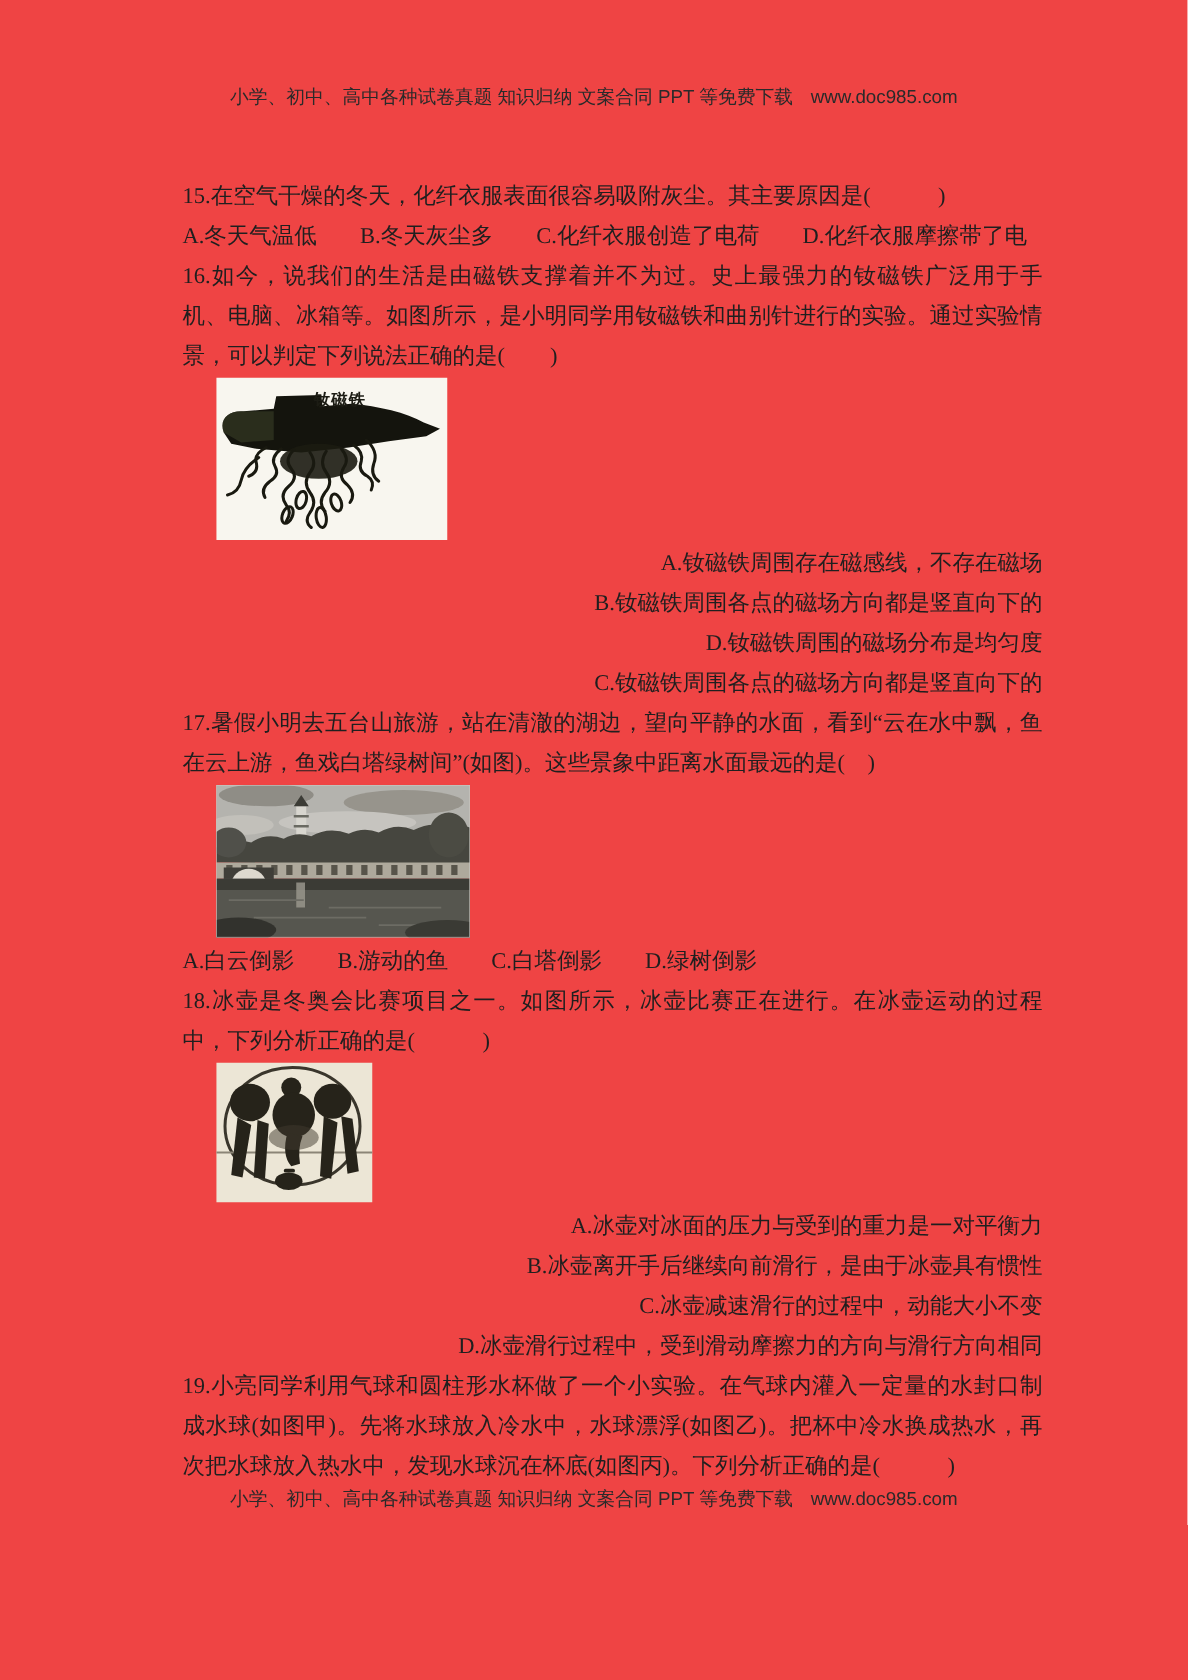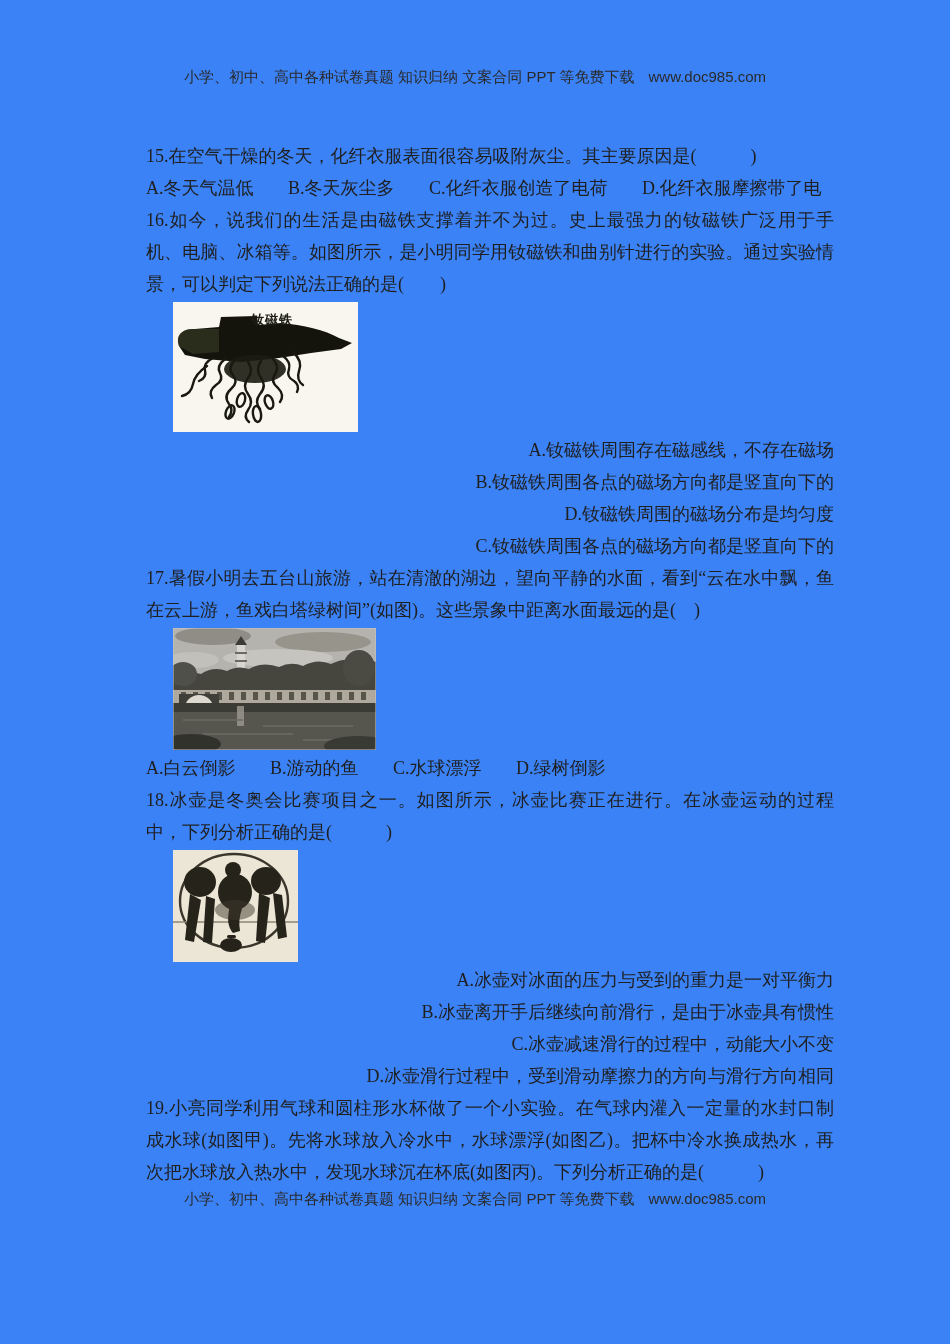--- a/index.html
+++ b/index.html
@@ -2,21 +2,21 @@
 <html><head>
 <meta charset="utf-8">
 <style>
   * { box-sizing: border-box; margin: 0; padding: 0; }
   html, body { background: #ffffff; }
   body { font-family: "Liberation Serif", serif; color: #1f1f1f; }
   .page {
     position: relative;
     width: 950px;
     height: 1344px;
-    background: #3b82f6;
+    background: #ef4444;
     overflow: hidden;
   }
   .watermark {
     position: absolute;
     left: 0;
     width: 100%;
     text-align: center;
     font-family: "Liberation Sans", sans-serif;
     font-size: 15px;
     color: #2a2a2a;
@@ -162,21 +162,21 @@
               <line x1="130" y1="112" x2="195" y2="112"></line>
           </g>
           <ellipse cx="18" cy="116" rx="30" ry="10" fill="#32322d"></ellipse>
           <ellipse cx="185" cy="118" rx="34" ry="10" fill="#3a3a34"></ellipse>
           <rect x="0" y="0" width="203" height="122" fill="none" stroke="#c9c7c1" stroke-width="1"></rect>
         </svg>
       </figure>
       <p class="opts-inline">
         <span class="opt">A.白云倒影</span>
         <span class="opt">B.游动的鱼</span>
-        <span class="opt">C.水球漂浮</span>
+        <span class="opt">C.白塔倒影</span>
         <span class="opt">D.绿树倒影</span>
       </p>
     </section>
 
     <section>
       <p class="stem">18.冰壶是冬奥会比赛项目之一。如图所示，冰壶比赛正在进行。在冰壶运动的过程中，下列分析正确的是(　　　)</p>
       <figure class="fig">
         <svg width="125" height="112" viewBox="0 0 125 112">
           <rect x="0" y="0" width="125" height="112" fill="#ece6d6"></rect>
           <ellipse cx="61" cy="51" rx="54" ry="47" fill="none" stroke="#3a362c" stroke-width="2.4"></ellipse>

